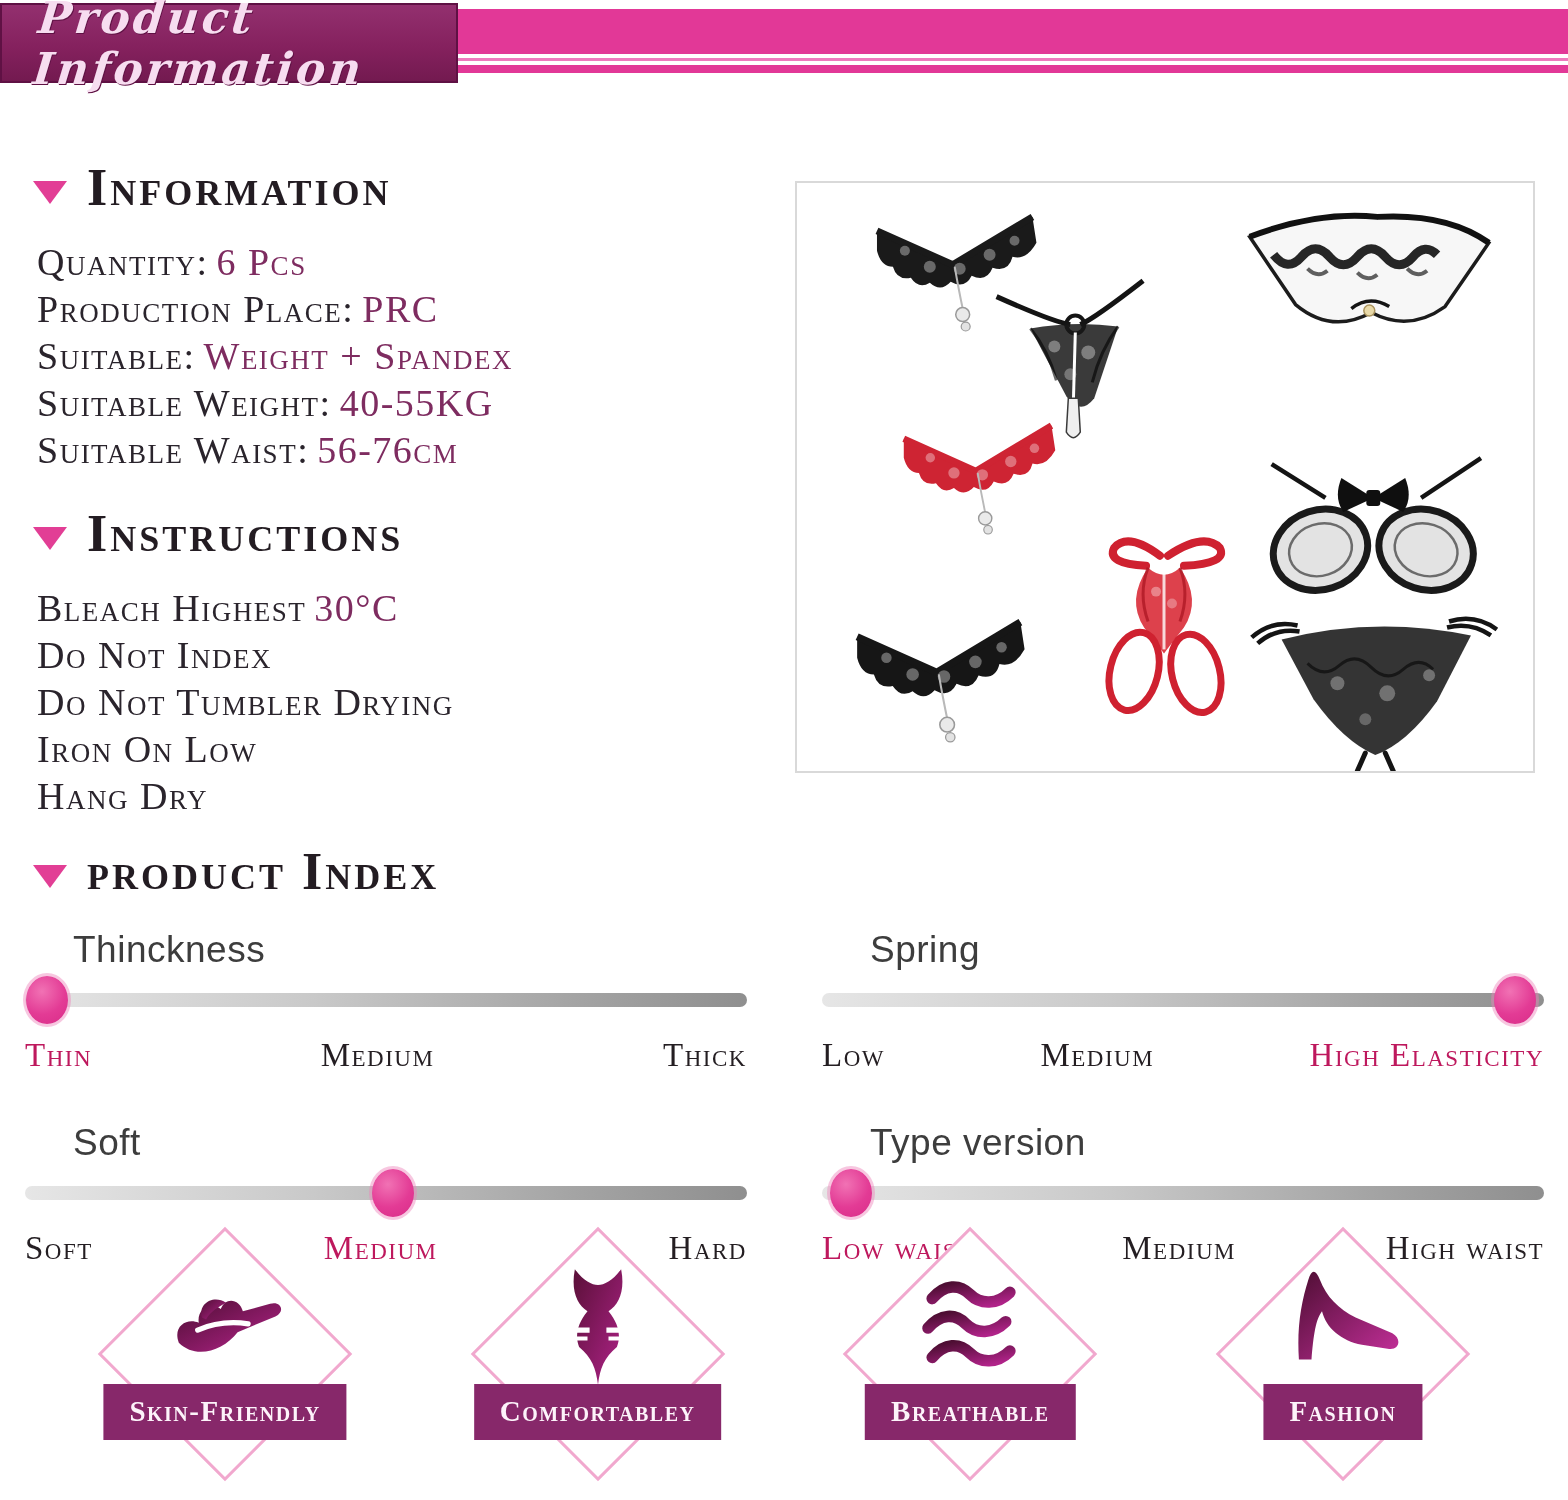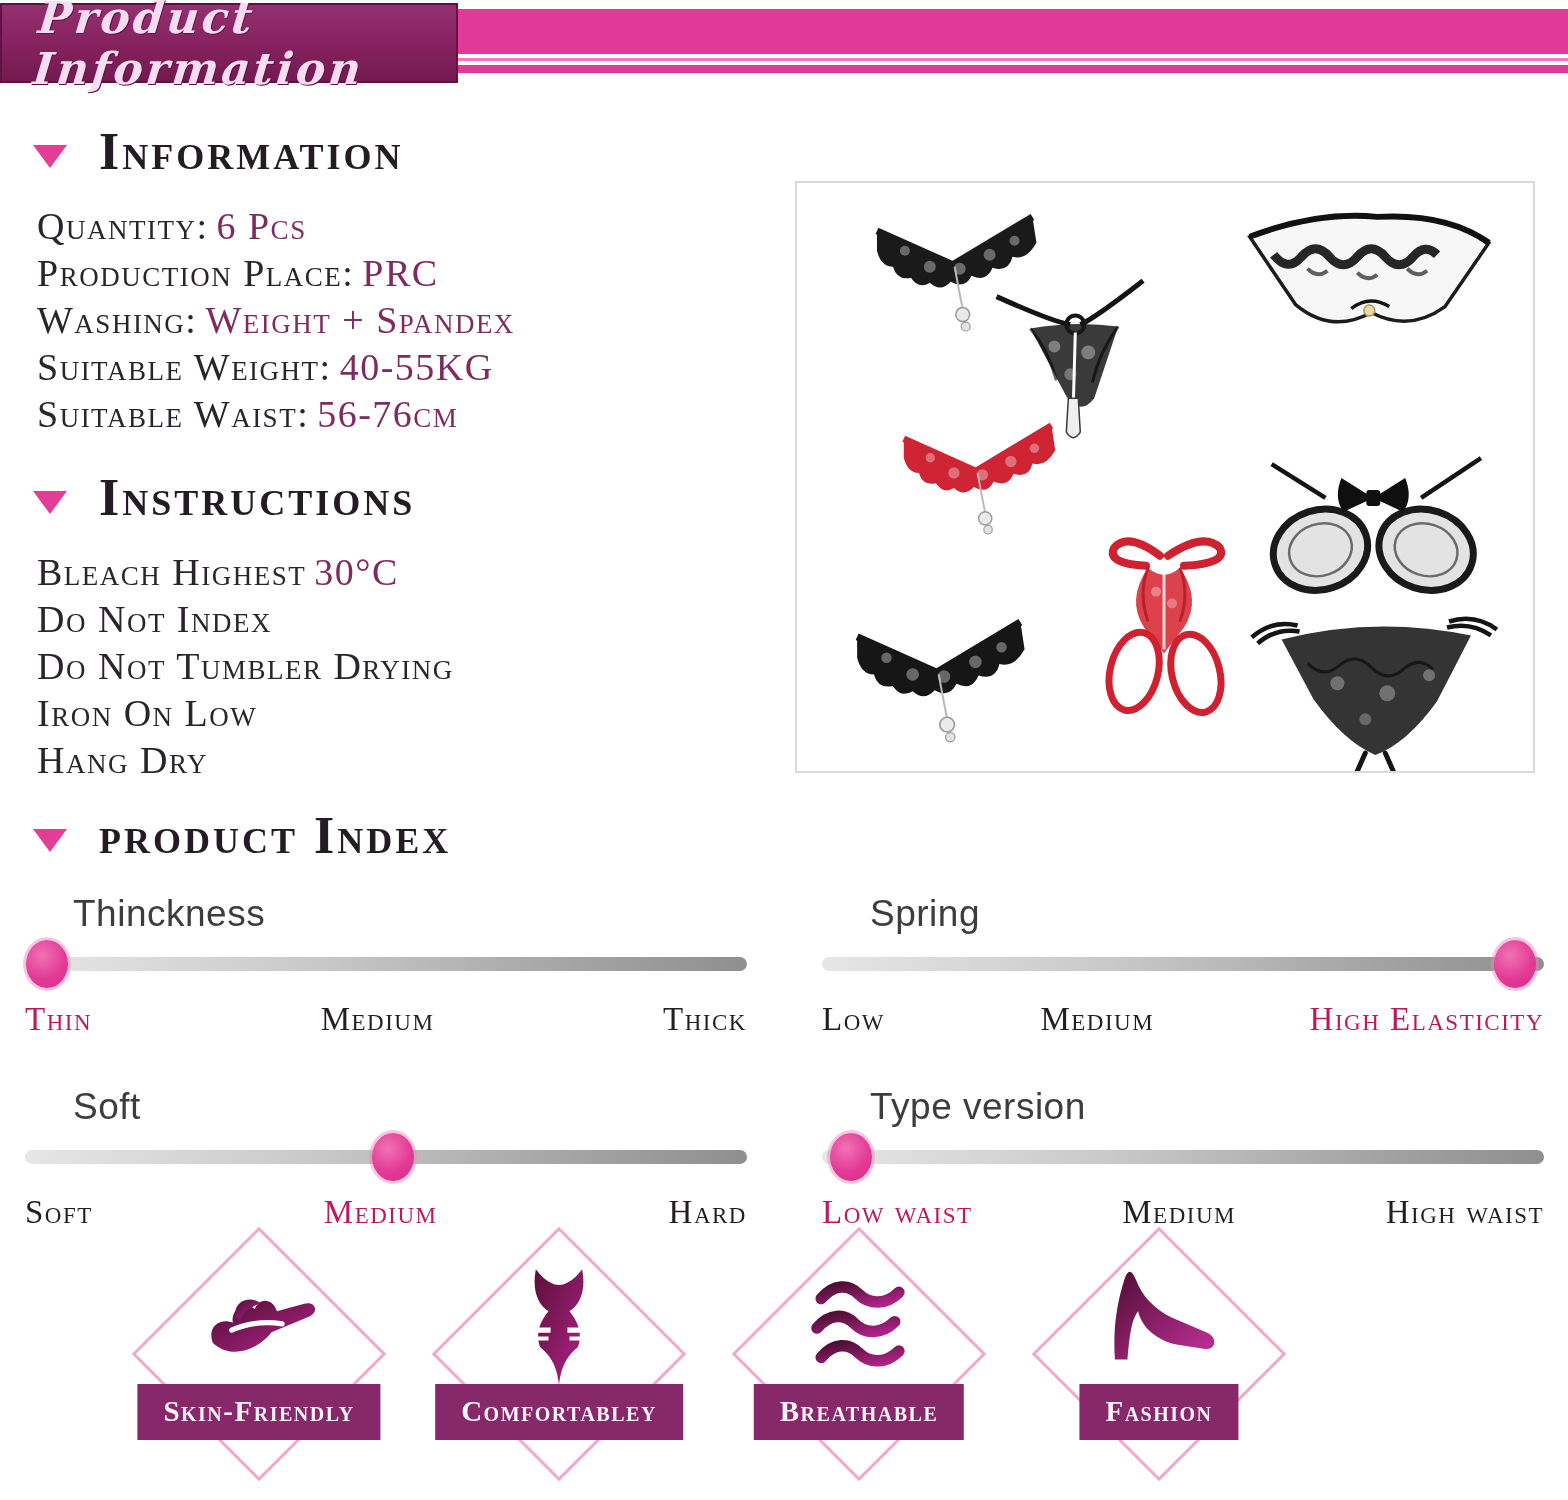--- a/index.html
+++ b/index.html
@@ -27,21 +27,21 @@
     display:flex; align-items:center; padding-left:34px;
   }
   .banner-title {
     font-family:"DejaVu Serif", serif; font-style:italic; font-weight:bold;
     font-size:44px; color:#f7ddf0; letter-spacing:3px;
     text-shadow:1px 1px 0 #5f1144;
     transform:skewX(-6deg);
   }
 
   
-  .sec-heading { display:flex; align-items:center; gap:32px; }
+  .sec-heading { display:flex; align-items:center; gap:20px;margin-top:36px; }
   .tri {
     width:0; height:0; margin-top:10px;
     border-left:17px solid transparent; border-right:17px solid transparent;
     border-top:23px solid #e23e95;
   }
   .sec-heading h2 {
     font-variant:small-caps; font-weight:600; font-size:52px;
     letter-spacing:3px; color:#231c22;
   }
 
@@ -83,21 +83,21 @@
   }
   .ticks {
     display:flex; justify-content:space-between; margin-top:30px;
     font-variant:small-caps; font-size:33px; letter-spacing:1.5px; color:#241e22;
   }
   .ticks span.active { color:#be185d; }
 
   
   .features {
     position:absolute; top:1232px; left:0; width:100%;
-    display:flex; justify-content:flex-start; padding:0 109px;
+    display:flex; justify-content:space-between; padding:0 75px;
   }
   .feature { position:relative; width:300px; height:265px; }
   .diamond {
     position:absolute; left:50%; top:122px; width:180px; height:180px;
     transform:translate(-50%,-50%) rotate(45deg);
     border:3px solid #f1a8ce; background:#ffffff;
   }
   .feature svg.f-icon {
     position:absolute; left:50%; top:96px; transform:translate(-50%,-50%);
     width:126px; height:126px;
@@ -122,21 +122,21 @@
   </div>
 
   <section class="info">
     <div class="sec-heading">
       <span class="tri"></span>
       <h2>Information</h2>
     </div>
     <div class="rows">
       <div class="row"><span class="lbl">Quantity:</span><span class="val">6 Pcs</span></div>
       <div class="row"><span class="lbl">Production Place:</span><span class="val">PRC</span></div>
-      <div class="row"><span class="lbl">Washing:</span><span class="val">Weight + Spandex</span></div>
+      <div class="row"><span class="lbl">Suitable:</span><span class="val">Weight + Spandex</span></div>
       <div class="row"><span class="lbl">Suitable Weight:</span><span class="val">40-55KG</span></div>
       <div class="row"><span class="lbl">Suitable Waist:</span><span class="val">56-76cm</span></div>
     </div>
   </section>
 
   <div class="photo">
     <svg viewBox="0 0 738 590" xmlns="http://www.w3.org/2000/svg">
       <defs>
         <g id="garter">
           <path d="M2 26 L78 60 L158 12 L162 38 Q152 56 138 52 Q134 68 118 63 Q112 78 97 71 Q90 85 76 77 Q66 88 55 78 Q44 85 36 73 Q22 76 18 62 Q6 62 2 46 Z" fill="currentColor"></path>

